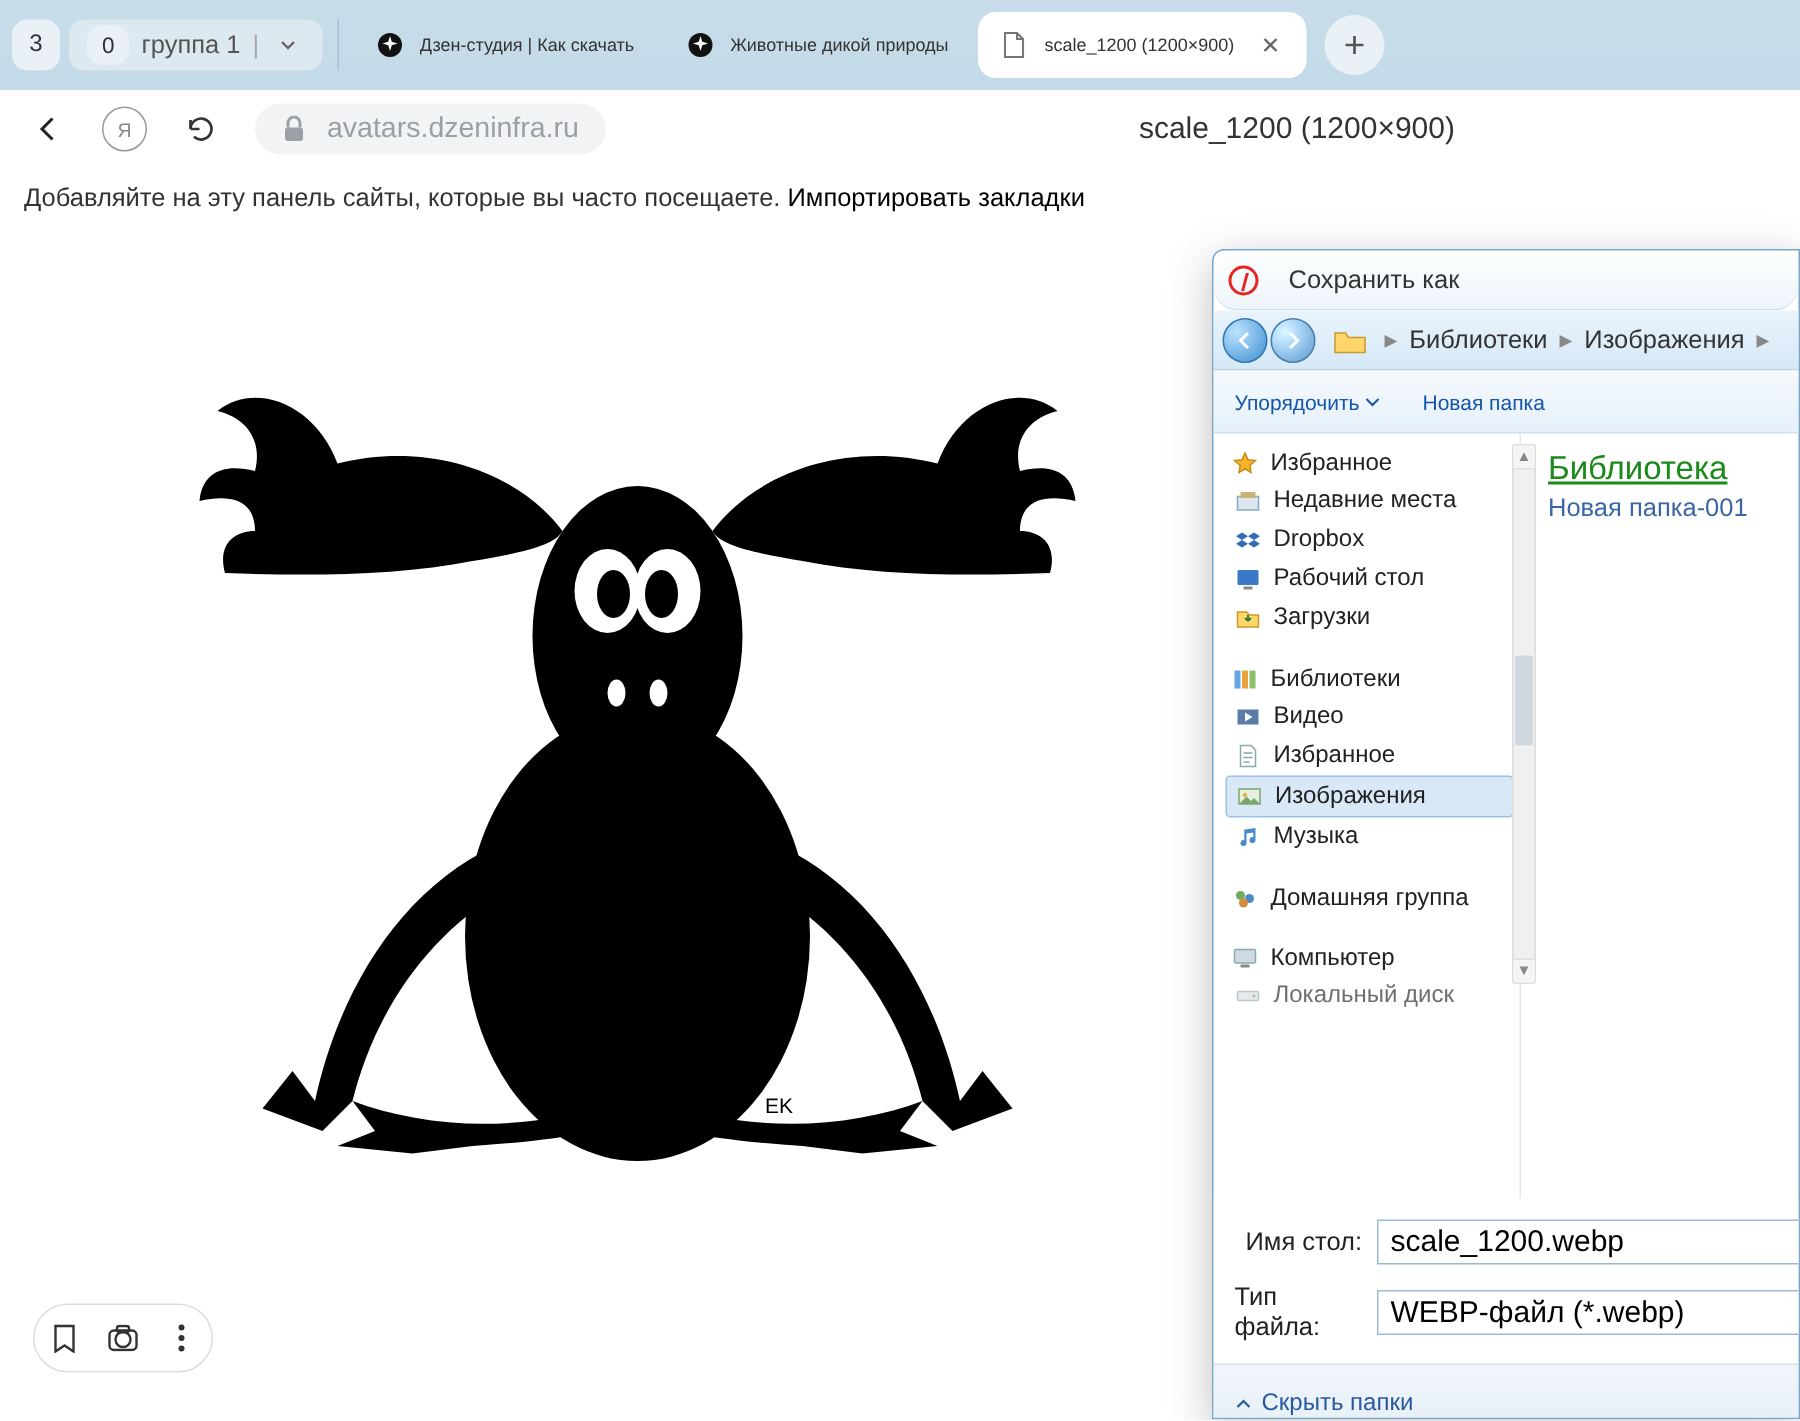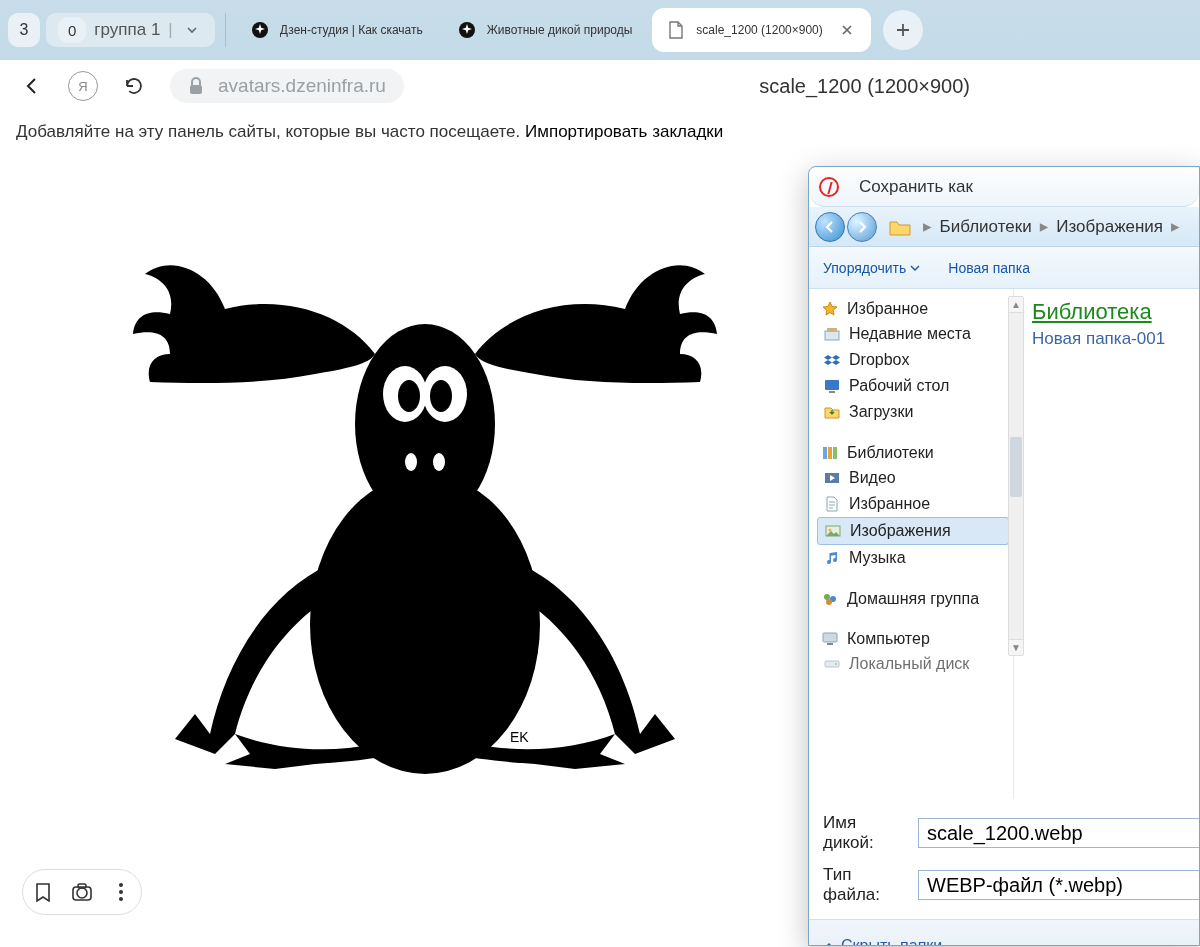--- a/index.html
+++ b/index.html
@@ -394,21 +394,21 @@
     </div>
 
     <div class="rightpane">
       <div class="libtitle">Библиотека</div>
       <div class="libsub">Новая папка-001</div>
     </div>
   </div>
 
   <div class="formarea">
     <div class="formrow">
-      <label>Имя дикой:</label>
+      <label>Имя стол:</label>
       <input class="txtin" value="scale_1200.webp" style="">
     </div>
     <div class="formrow">
       <label>Тип файла:</label>
       <input class="txtin" value="WEBP-файл (*.webp)" style="">
     </div>
   </div>
 
   <div class="bottombar">
     <div class="hide">

